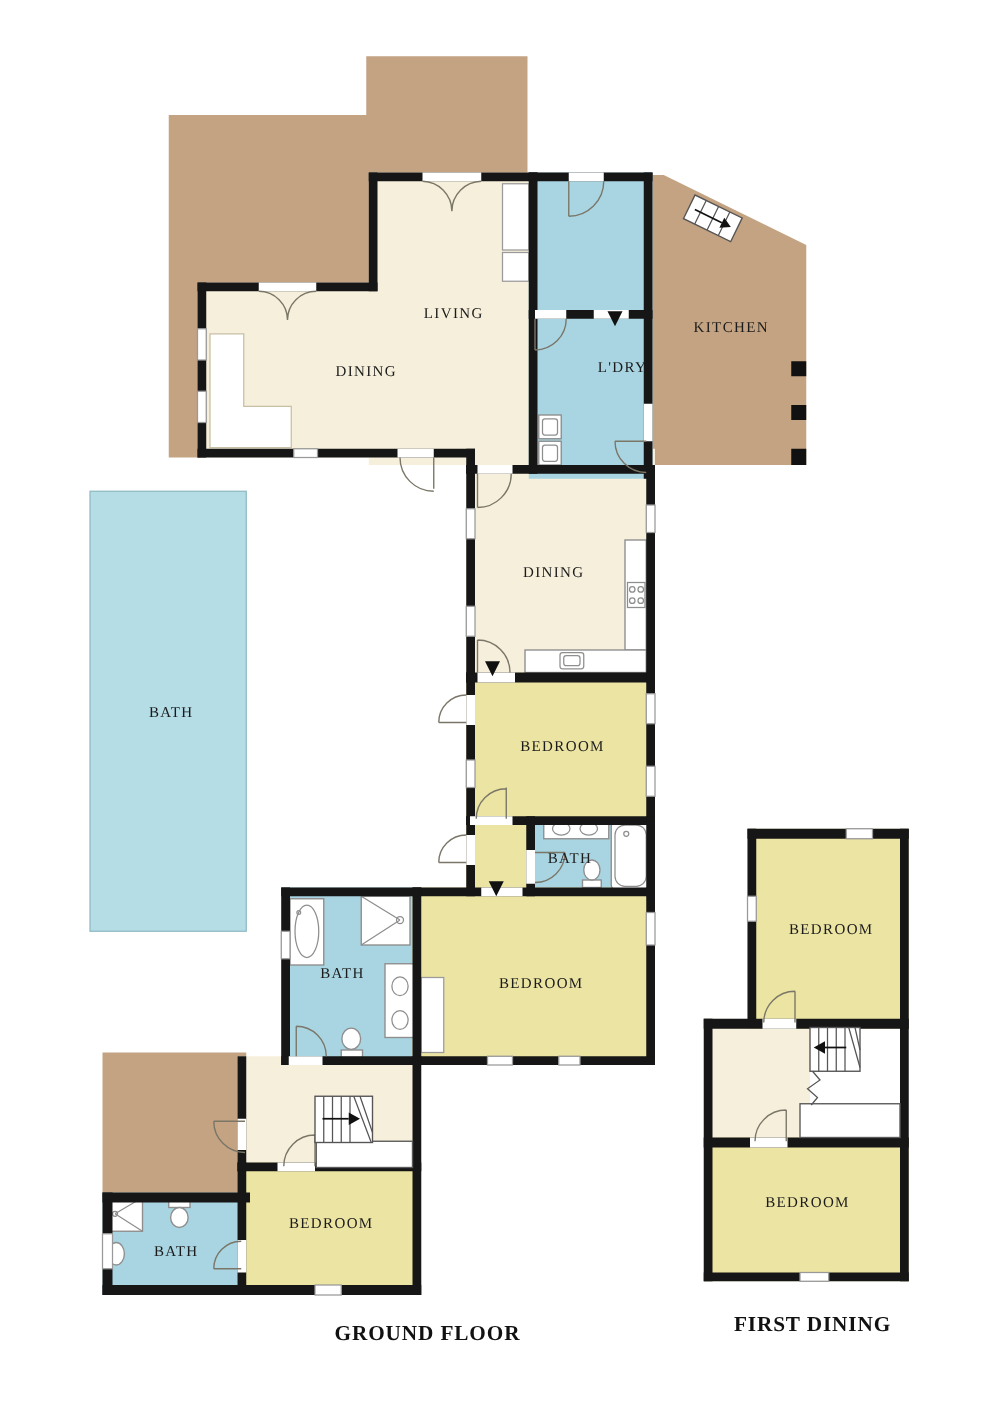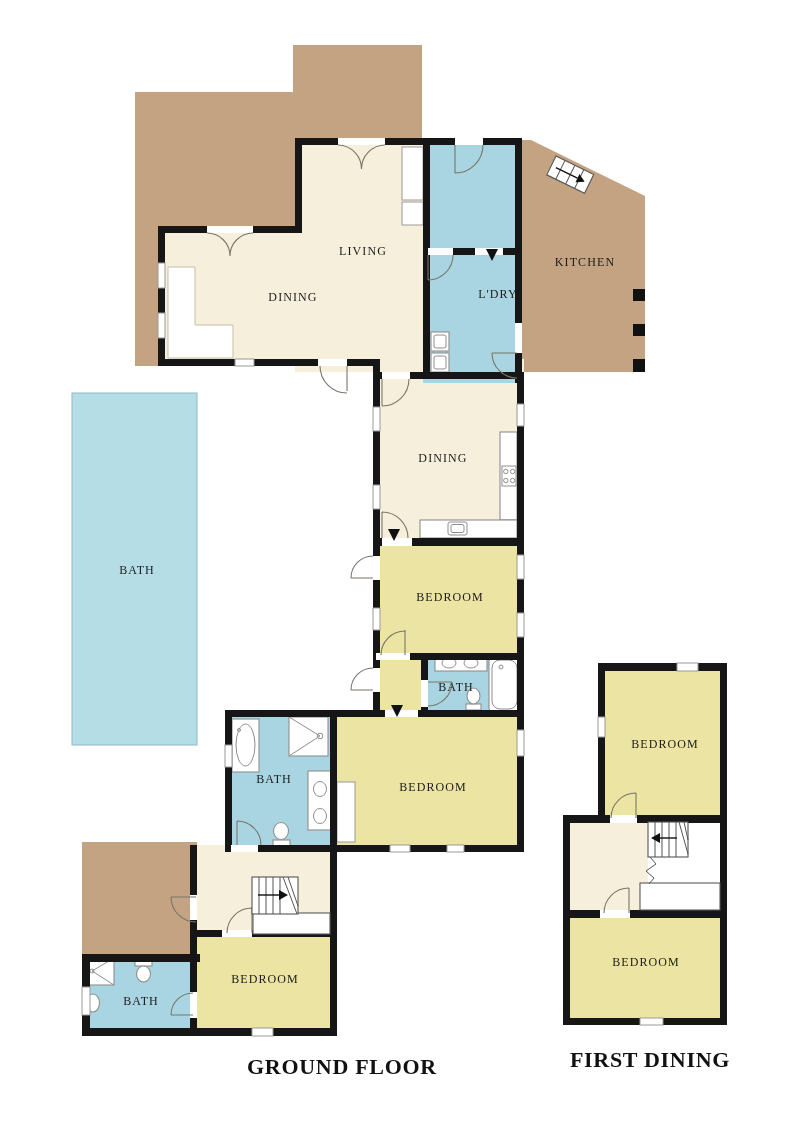--- a/index.html
+++ b/index.html
@@ -1,21 +1,21 @@
 <!DOCTYPE html>
 <html><head>
 <meta charset="utf-8">
 <style>
   html,body{margin:0;padding:0;background:#fff;}
   .plan{position:relative;width:800px;height:1131px;background:#ffffff;
         font-family:Liberation Serif, serif;overflow:hidden;}
   .plan svg{position:absolute;left:0;top:0;}
   .room-label{position:absolute;transform:translate(-50%,-50%);font-size:12px;
               letter-spacing:1.1px;color:#1b1b1b;white-space:nowrap;}
-  .floor-title{position:absolute;transform:translate(-50%,-50%);font-size:22px;
+  .floor-title{position:absolute;transform:translate(-50%,-50%);font-size:17px;
                font-weight:bold;letter-spacing:0.7px;color:#111;white-space:nowrap;}
   .fixture{fill:#fff;stroke:#8e8e8e;stroke-width:1.1;}
   .fixline{fill:none;stroke:#8e8e8e;stroke-width:1;}
   .feature{fill:#fff;stroke:#9a9a9a;stroke-width:1;}
   .void{fill:#fff;stroke:#5a5a5a;stroke-width:1.1;}
   .win{fill:#fff;stroke:#999;stroke-width:1;}
   .open{fill:#fff;stroke:none;}
   .door{fill:none;stroke:#7a7668;stroke-width:1.1;}
   .stair{fill:#fff;stroke:#555;stroke-width:1.1;}
   .stairline{fill:none;stroke:#555;stroke-width:1;}

